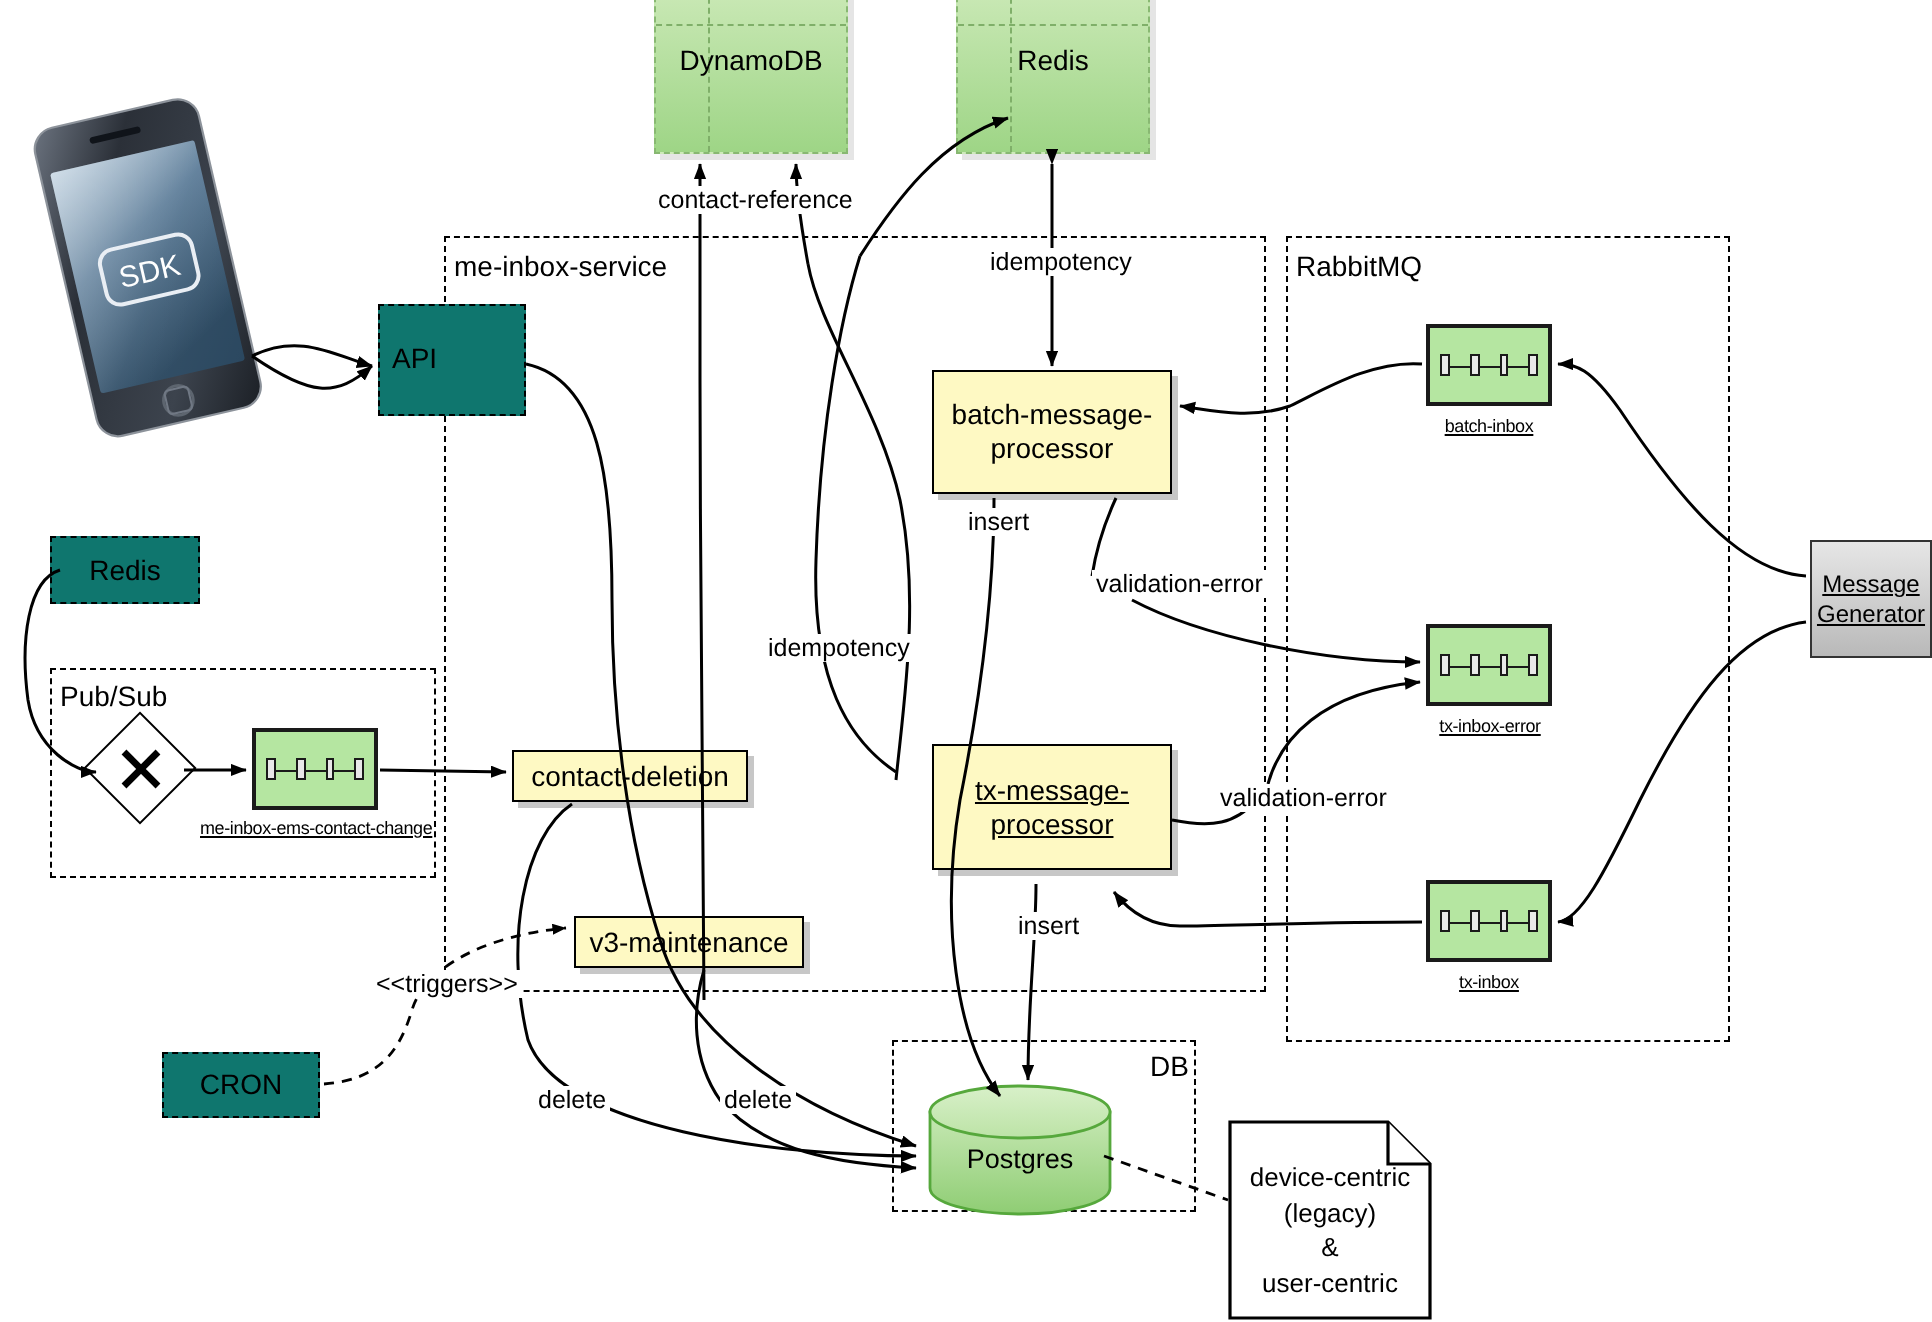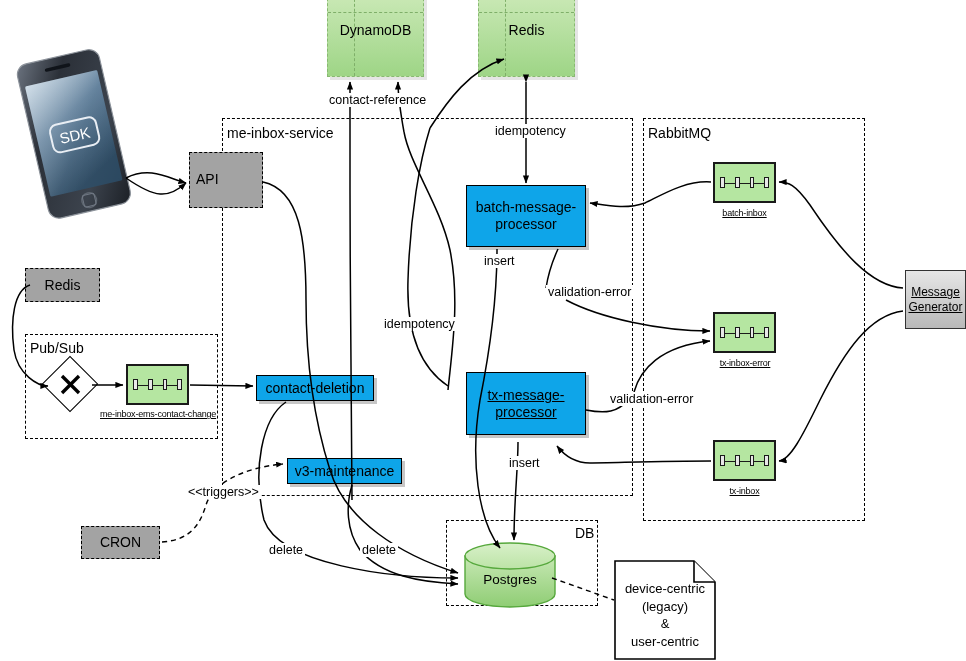--- a/index.html
+++ b/index.html
@@ -5,24 +5,24 @@
   html,body{margin:0;padding:0;background:#ffffff;}
   body{width:966px;height:661px;overflow:hidden;font-family:"Liberation Sans",sans-serif;}
   #canvas{position:relative;width:966px;height:661px;background:#fff;}
   svg.layer{position:absolute;left:0;top:0;width:966px;height:661px;overflow:visible;}
   .txt{position:absolute;font-family:"Liberation Sans",sans-serif;color:#000;white-space:nowrap;}
   .edge-label{font-size:12.5px;background:#fff;padding:0 2px;}
   .container-label{font-size:14px;}
   .node-label{font-size:14px;text-align:center;line-height:1.18;}
   .small-label{font-size:9px;text-align:center;letter-spacing:-0.2px;text-decoration:underline;}
   .box-node{position:absolute;display:flex;align-items:center;justify-content:center;
-            box-sizing:border-box;background:#0ea5e9;border:1.6px solid #000;
+            box-sizing:border-box;background:#fef9c3;border:1.6px solid #000;
             box-shadow:3px 3px 0 0 rgba(0,0,0,0.22);}
   .dash-node{position:absolute;display:flex;align-items:center;justify-content:center;
-             box-sizing:border-box;background:#a3a3a3;border:1.4px dashed #000;}
+             box-sizing:border-box;background:#0f766e;border:1.4px dashed #000;}
   .container{position:absolute;box-sizing:border-box;border:1.4px dashed #000;background:transparent;}
   .queue{position:absolute;box-sizing:border-box;background:#b5e6a1;border:2px solid #1a1a1a;
          display:flex;align-items:center;justify-content:center;}
   .queue-inner{position:relative;width:100%;height:10px;display:flex;align-items:center;justify-content:center;}
   .queue-line{position:absolute;left:11%;right:11%;top:50%;height:1.4px;background:#1a1a1a;}
   .qcell{position:relative;width:9px;height:9px;background:#e8e8e8;border:1.3px solid #1a1a1a;margin:0 5px;z-index:2;}
   .db-table{position:absolute;box-sizing:border-box;
             background:linear-gradient(180deg,#cdeab9 0%,#9ed586 100%);
             border:1.6px dashed #88b872;box-shadow:3px 3px 0 0 rgba(0,0,0,0.10);}
   .db-table .hrow{position:absolute;left:0;right:0;top:23px;height:0;border-top:1.4px dashed #7faf69;}

